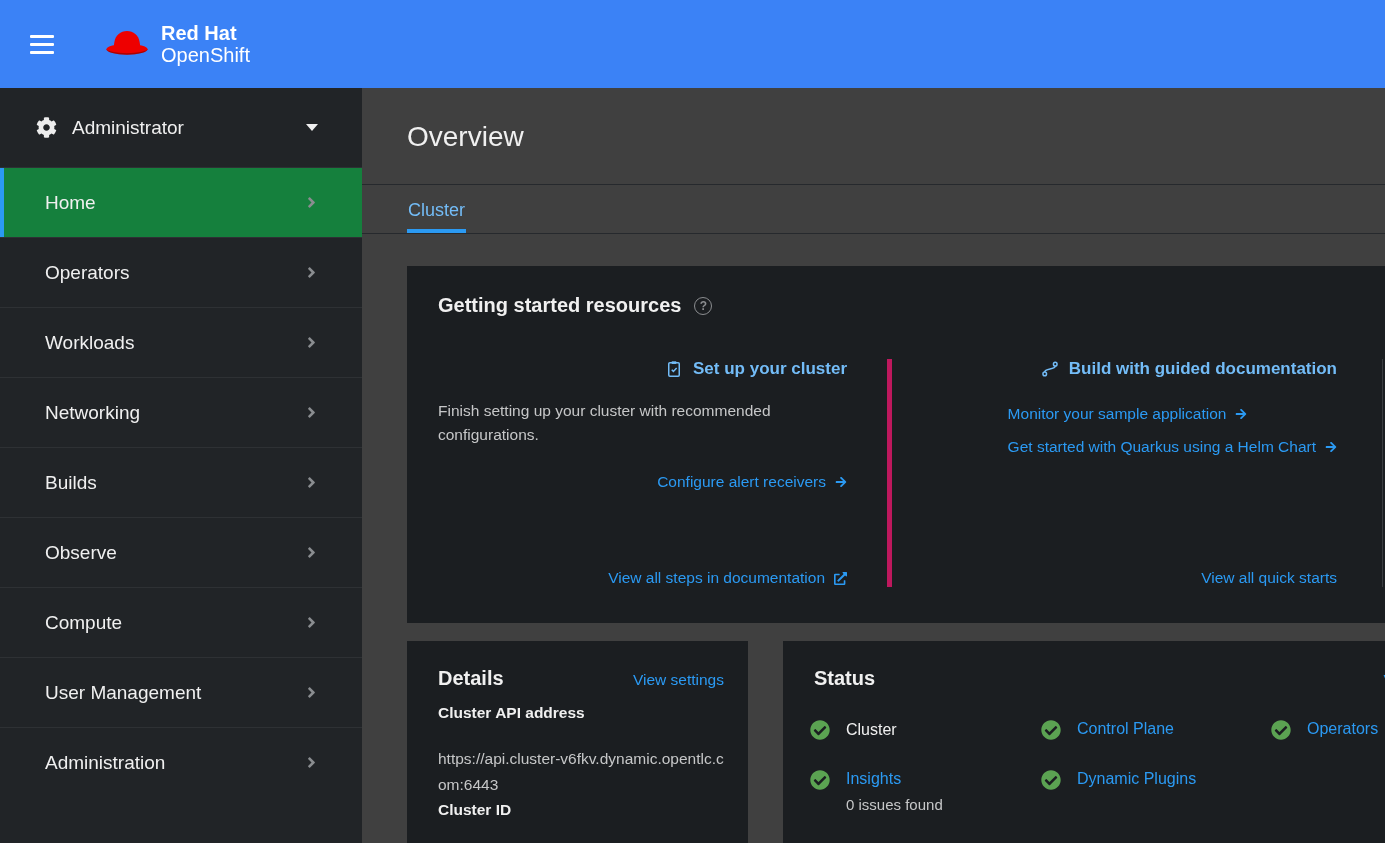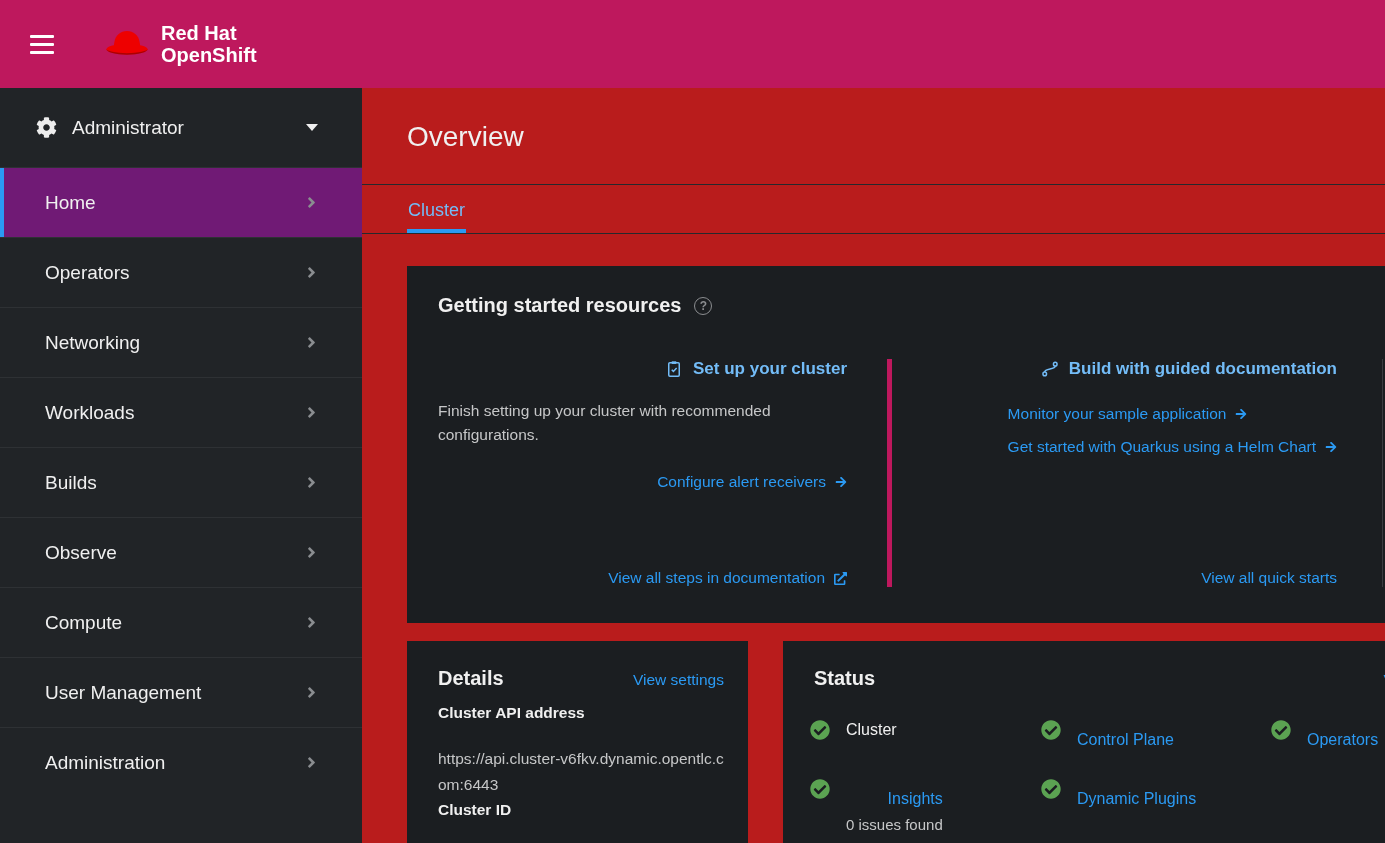--- a/index.html
+++ b/index.html
@@ -1,46 +1,46 @@
 <!DOCTYPE html>
 <html><head>
 <meta charset="utf-8">
 <style>
   * { margin:0; padding:0; box-sizing:border-box; }
   html,body { width:1385px; height:843px; overflow:hidden; background:#101214;
               font-family:"Liberation Sans", sans-serif; }
   a { text-decoration:none; }
 
   
-  .masthead { height:88px; background:#be185d; display:flex; align-items:center; padding:0 24px; }
+  .masthead { height:88px; background:#3b82f6; display:flex; align-items:center; padding:0 24px; }
   .menu-btn { width:42px; height:42px; background:none; border:none; display:flex; flex-direction:column;
               justify-content:center; gap:5px; cursor:pointer; margin-left:6px; }
   .menu-btn span { display:block; width:24px; height:3px; background:#ffffff; border-radius:1px; }
   .brand { display:flex; align-items:center; gap:11px; margin-left:32px; }
   .brand-text { color:#ffffff; line-height:1.12; }
   .brand-line1 { font-weight:700; font-size:20px; }
-  .brand-line2 { font-weight:700; font-size:20px; }
+  .brand-line2 { font-weight:400; font-size:20px; }
 
   
   .layout { display:flex; height:755px; overflow:hidden; }
 
   
   .sidebar { width:362px; flex-shrink:0; background:#212427; overflow:hidden; }
   .perspective { height:79px; display:flex; align-items:center; padding:0 44px 0 36px; color:#f0f0f0; cursor:pointer; }
   .gear { width:21px; height:21px; margin-right:15px; flex-shrink:0; }
   .perspective-label { font-size:19px; flex:1; }
   .caret-down { width:0; height:0; border-left:6px solid transparent; border-right:6px solid transparent;
                 border-top:7px solid #f0f0f0; }
   .nav-item { height:70px; display:flex; align-items:center; justify-content:space-between;
               padding:0 45px; border-top:1px solid #2e3134; color:#f0f0f0; font-size:19px; cursor:pointer; }
-  .nav-item.active { background:#701a75; box-shadow:inset 4px 0 0 #2b9af3; }
+  .nav-item.active { background:#15803d; box-shadow:inset 4px 0 0 #2b9af3; }
   .chevron { width:11px; height:17px; display:flex; align-items:center; }
 
   
-  .content { flex:1; min-width:0; display:flex; flex-direction:column; background:#b91c1c; overflow:hidden; }
+  .content { flex:1; min-width:0; display:flex; flex-direction:column; background:#404040; overflow:hidden; }
   .page-title-row { padding:33px 45px 31px; }
   .page-title { font-size:28px; font-weight:400; color:#f0f0f0; }
   .tabs-row { border-top:1px solid #26292d; border-bottom:1px solid #26292d; padding:0 45px; display:flex; }
   .tab { padding:15px 1px 8px; font-size:18px; color:#73bcf7; cursor:pointer; }
   .tab.active { border-bottom:4px solid #2b9af3; }
 
   .dashboard { flex:1; padding:32px 0 0 45px; overflow:hidden; }
   .card { background:#1b1e21; }
 
   
@@ -67,22 +67,22 @@
   .card-header { display:flex; justify-content:space-between; align-items:baseline; padding:26px 24px 10px 31px; }
   .card-title { font-size:20px; font-weight:700; color:#f0f0f0; }
   .card-action { font-size:15.5px; color:#2b9af3; white-space:nowrap; cursor:pointer; }
   .details-body { padding:0 24px 24px 31px; }
   .detail-label { font-size:15.5px; font-weight:700; color:#f0f0f0; margin-top:4px; }
   .detail-value { font-size:15.5px; color:#c6c7c8; margin-top:24px; line-height:1.65; word-break:break-all; }
   .status-body { padding:20px 24px 24px 27px; display:grid; grid-template-columns:231px 230px 1fr; row-gap:30px; }
   .status-item { display:flex; gap:16px; align-items:flex-start; }
   .status-icon { width:20px; height:20px; flex-shrink:0; margin-top:0; }
   .status-plain { font-size:16px; color:#f0f0f0; margin-top:1px; }
-  .status-link { font-size:16px; color:#2b9af3; margin-top:11px; cursor:pointer; }
-  .status-text { display:flex; flex-direction:column;text-align:right; }
+  .status-link { font-size:16px; color:#2b9af3; margin-top:0; cursor:pointer; }
+  .status-text { display:flex; flex-direction:column; }
   .status-sub { font-size:15px; color:#c6c7c8; margin-top:8px; }
 </style>
 </head>
 <body>
 
 <header class="masthead">
   <button class="menu-btn" aria-label="Toggle navigation">
     <span></span>
     <span></span>
     <span></span>
@@ -121,29 +121,29 @@
     </div>
     <div class="nav-item">
       <span>Operators</span>
       <span class="chevron">
           <svg viewBox="0 0 256 512" width="11" height="17">
             <path fill="#8a8d90" d="M224.3 273l-136 136c-9.4 9.4-24.6 9.4-33.9 0l-22.6-22.6c-9.4-9.4-9.4-24.6 0-33.9l96.4-96.4-96.4-96.4c-9.4-9.4-9.4-24.6 0-33.9L54.3 103c9.4-9.4 24.6-9.4 33.9 0l136 136c9.5 9.4 9.5 24.6.1 34z"></path>
           </svg>
         </span>
     </div>
     <div class="nav-item">
+      <span>Workloads</span>
+      <span class="chevron">
+          <svg viewBox="0 0 256 512" width="11" height="17">
+            <path fill="#8a8d90" d="M224.3 273l-136 136c-9.4 9.4-24.6 9.4-33.9 0l-22.6-22.6c-9.4-9.4-9.4-24.6 0-33.9l96.4-96.4-96.4-96.4c-9.4-9.4-9.4-24.6 0-33.9L54.3 103c9.4-9.4 24.6-9.4 33.9 0l136 136c9.5 9.4 9.5 24.6.1 34z"></path>
+          </svg>
+        </span>
+    </div>
+    <div class="nav-item">
       <span>Networking</span>
-      <span class="chevron">
-          <svg viewBox="0 0 256 512" width="11" height="17">
-            <path fill="#8a8d90" d="M224.3 273l-136 136c-9.4 9.4-24.6 9.4-33.9 0l-22.6-22.6c-9.4-9.4-9.4-24.6 0-33.9l96.4-96.4-96.4-96.4c-9.4-9.4-9.4-24.6 0-33.9L54.3 103c9.4-9.4 24.6-9.4 33.9 0l136 136c9.5 9.4 9.5 24.6.1 34z"></path>
-          </svg>
-        </span>
-    </div>
-    <div class="nav-item">
-      <span>Workloads</span>
       <span class="chevron">
           <svg viewBox="0 0 256 512" width="11" height="17">
             <path fill="#8a8d90" d="M224.3 273l-136 136c-9.4 9.4-24.6 9.4-33.9 0l-22.6-22.6c-9.4-9.4-9.4-24.6 0-33.9l96.4-96.4-96.4-96.4c-9.4-9.4-9.4-24.6 0-33.9L54.3 103c9.4-9.4 24.6-9.4 33.9 0l136 136c9.5 9.4 9.5 24.6.1 34z"></path>
           </svg>
         </span>
     </div>
     <div class="nav-item">
       <span>Builds</span>
       <span class="chevron">
           <svg viewBox="0 0 256 512" width="11" height="17">

